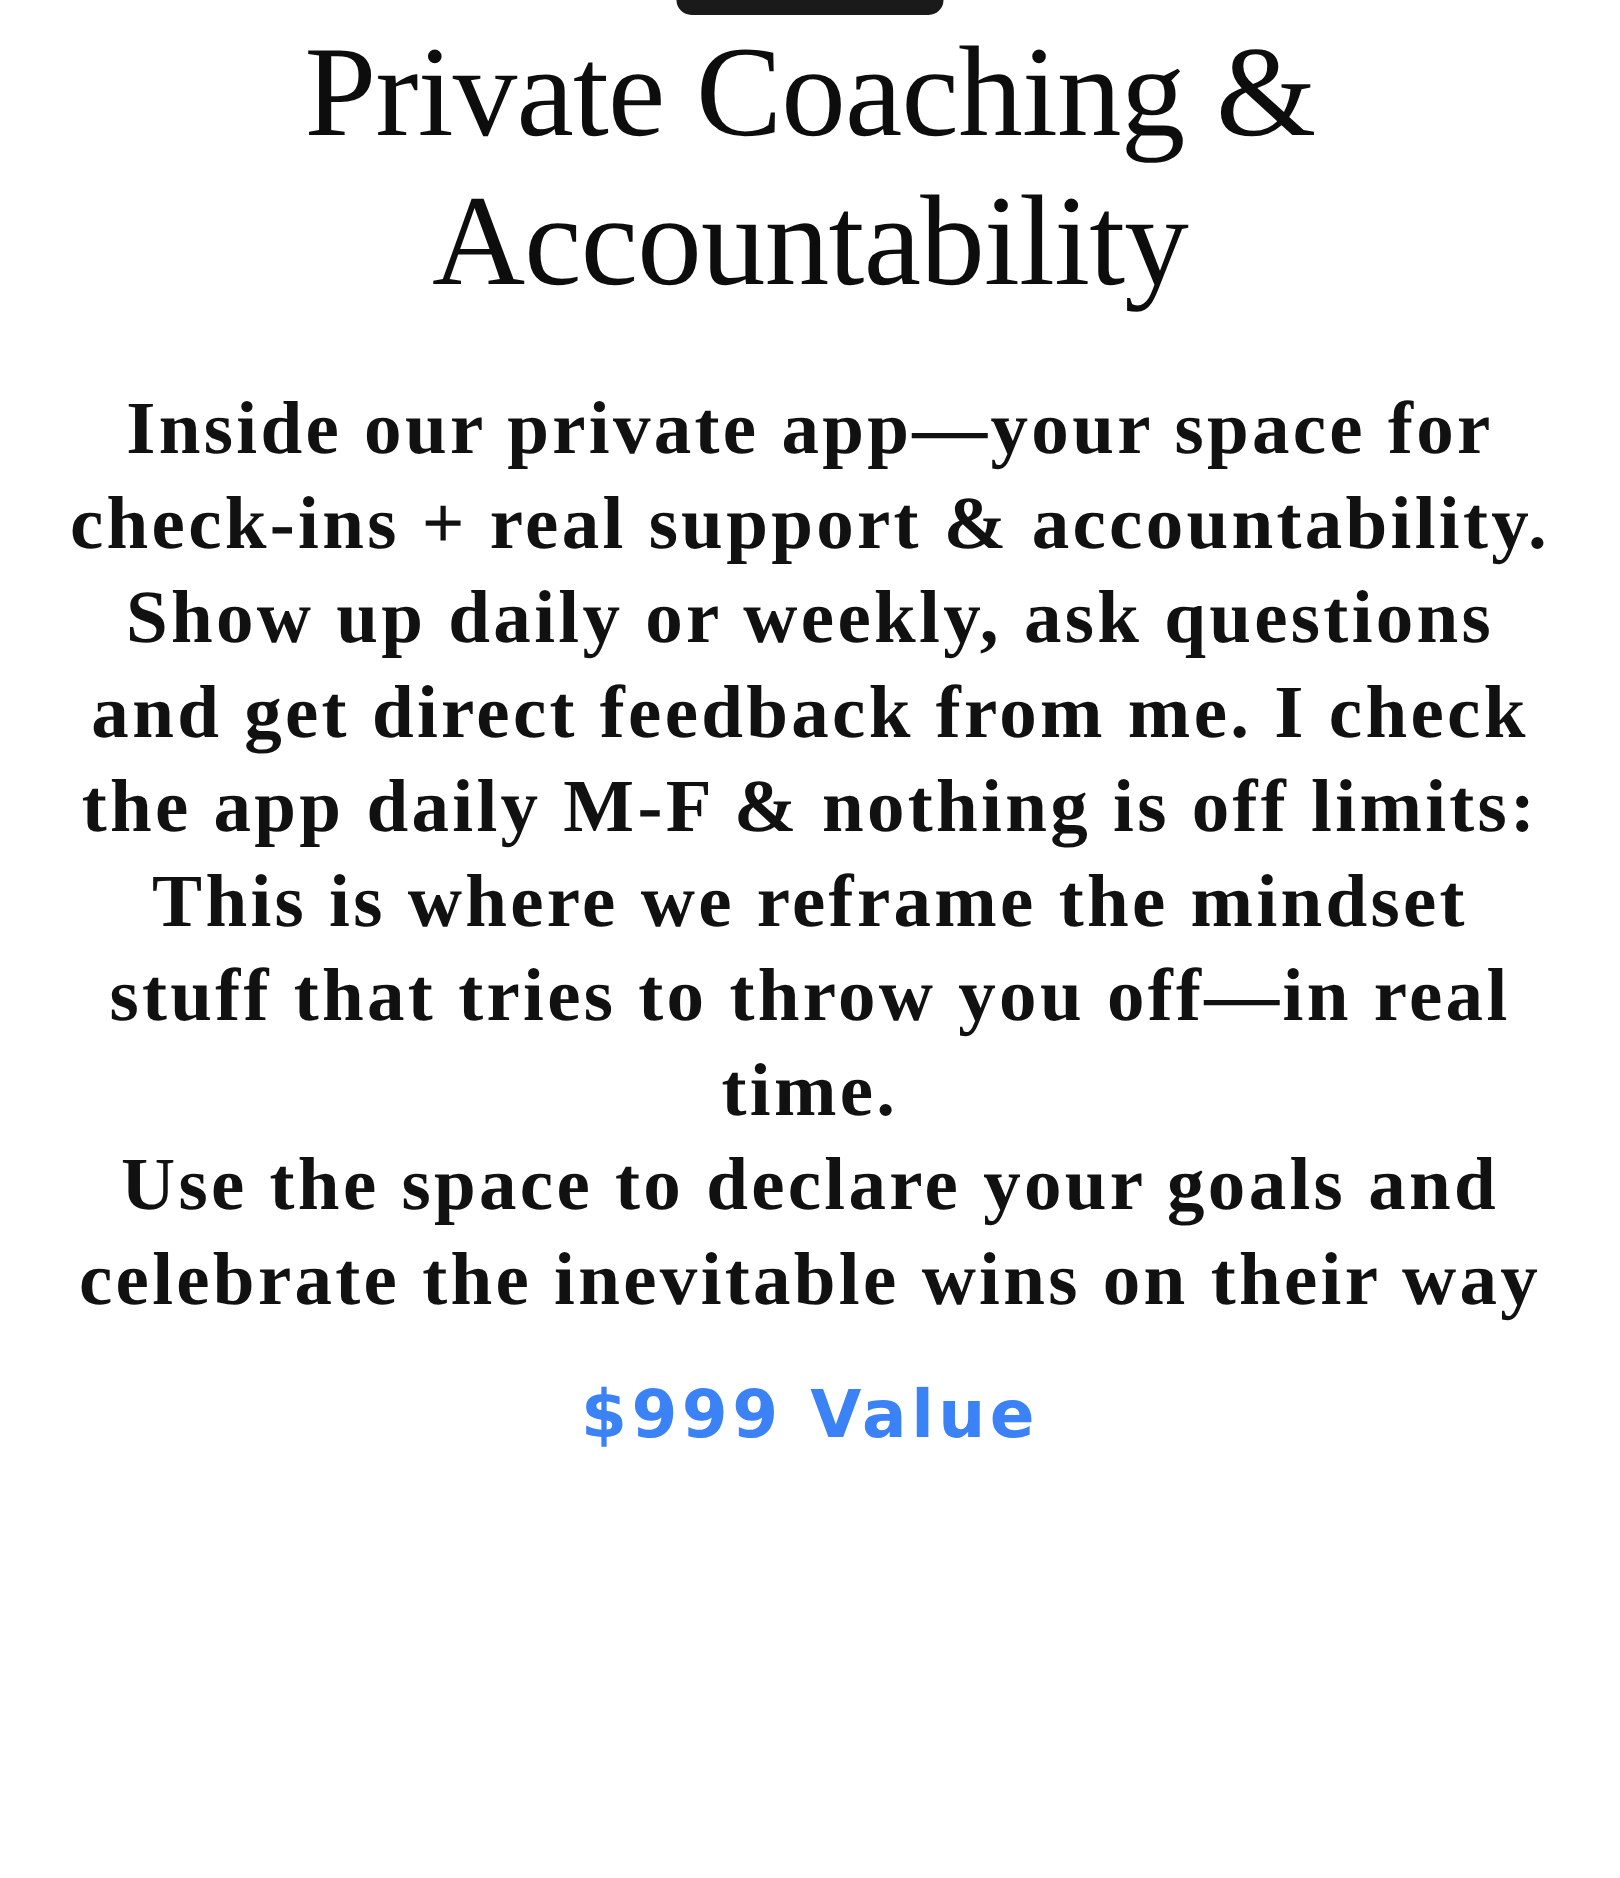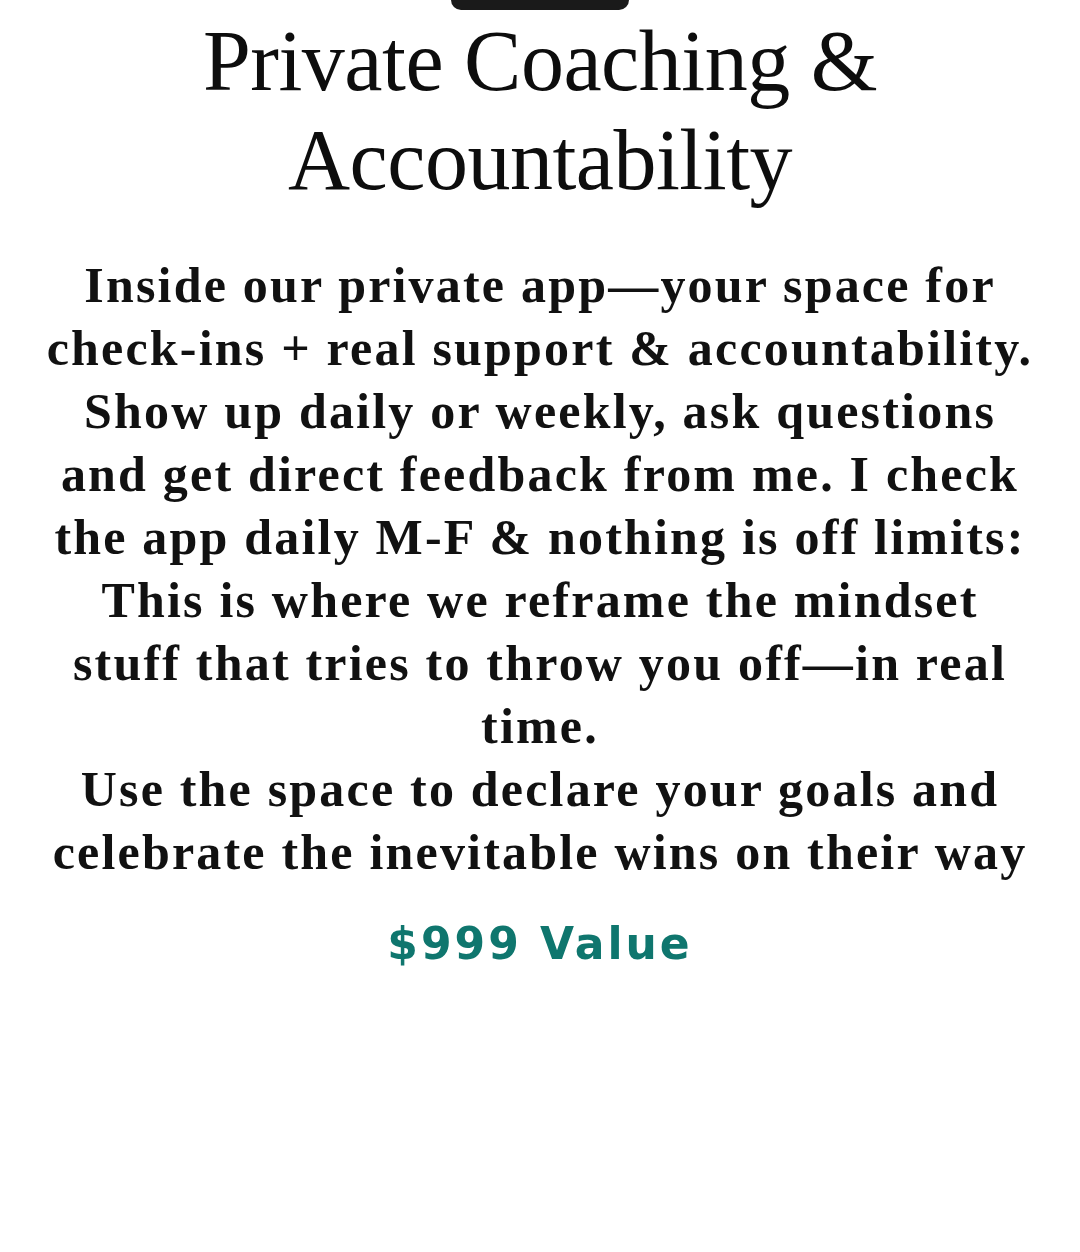--- a/index.html
+++ b/index.html
@@ -57,21 +57,21 @@
     padding: 0 24px;
     white-space: pre-line;
     max-width: 1000px;
   }
   .price {
     font-family: "DejaVu Sans", sans-serif;
     font-weight: bold;
     font-size: 44px;
     letter-spacing: 3px;
     text-align: left;
-    color: #0f766e;
+    color: #3b82f6;
     margin-top: 34px;
   }
 </style>
 </head>
 <body>
 
 <div class="page">
   <div class="top-chip"></div>
   <h1 class="title">Private Coaching &amp; Accountability</h1>
   <p class="body-copy">Inside our private app—your space for check-ins + real support &amp; accountability.

